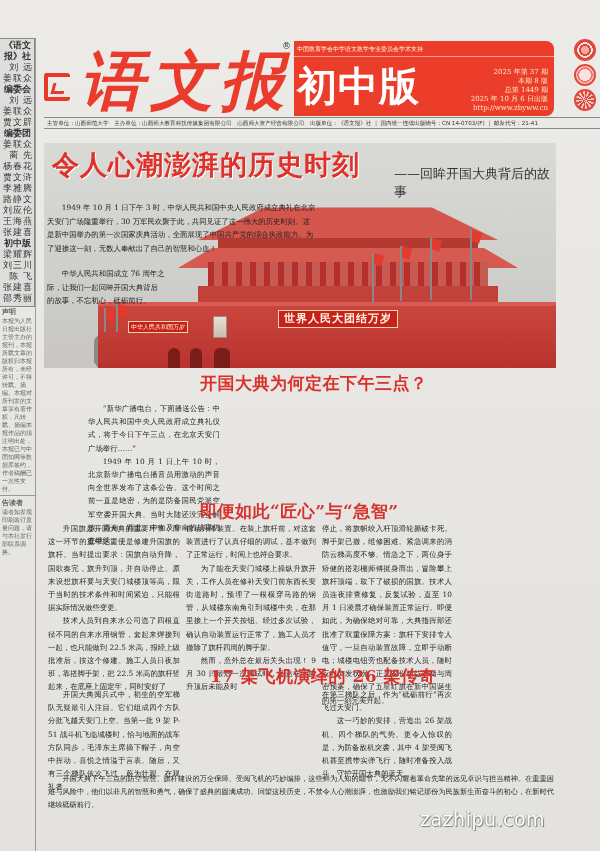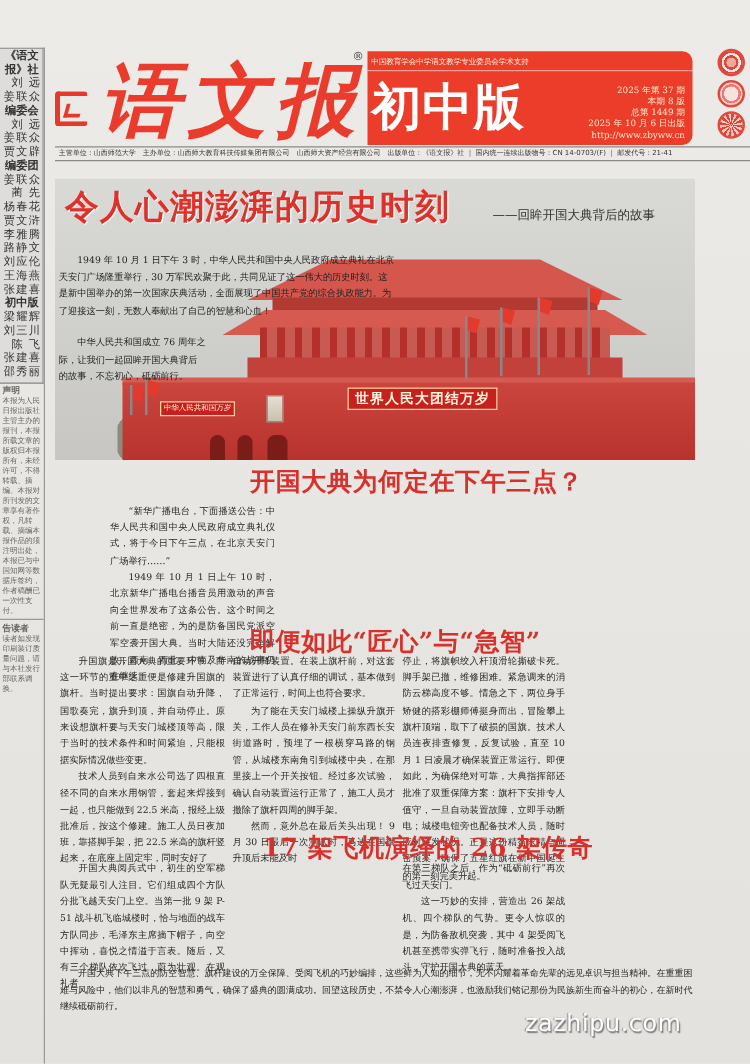--- a/index.html
+++ b/index.html
@@ -34,21 +34,21 @@
   .seals { position: absolute; left: 530px; top: 4px; width: 24px; }
   .seal { width: 22px; height: 22px; border-radius: 50%; margin-bottom: 3px; border: 2px solid #e04a3e; background: radial-gradient(circle, #f4a79d 0 30%, #e0453a 31% 45%, #fbe7e2 46% 60%, #e0453a 61%); }
   .seal.s2 { background: radial-gradient(circle, #fae3dd 0 45%, #e77 46% 60%, #f6d2c9 61%); }
   .seal.s3 { background: repeating-conic-gradient(#e0453a 0 15deg, #f8c8c0 15deg 30deg); }
 
   .info-bar { position: absolute; left: 44px; top: 117px; width: 556px; height: 12px; border-top: 1px solid #8a8a8a; border-bottom: 1px solid #8a8a8a; font-family: "DejaVu Sans", sans-serif; font-size: 5.6px; line-height: 10px; color: #333; white-space: nowrap; overflow: hidden; padding-left: 3px; }
 
   
   .hero { position: absolute; left: 44px; top: 143px; width: 512px; height: 225px; overflow: hidden; background: linear-gradient(180deg,#d9d9d6 0%,#cfcfcb 55%,#c7c6c2 100%); }
   .hero-title { position: absolute; left: 8px; top: 4px; font-family: "DejaVu Serif", serif; font-size: 27px; color: #e0302a; font-weight: bold; letter-spacing: 1px; text-shadow: 1px 1px 0 #fff; }
-  .hero-subtitle { position: absolute; left: 350px; top: 22px; font-family: "DejaVu Sans", sans-serif; font-size: 10px; color: #333; }
+  .hero-subtitle { position: absolute; left: 350px; top: 22px; font-family: "DejaVu Sans", sans-serif; font-size: 13px; color: #333; }
   .hero-intro { position: absolute; left: 3px; top: 58px; width: 270px; font-size: 7.4px; line-height: 13.5px; color: #222; }
   .hero-intro p { text-indent: 2em; }
   .hero-intro2 { position: absolute; left: 3px; top: 124px; width: 118px; font-size: 7.4px; line-height: 13.5px; color: #222; }
   .hero-intro2 p { text-indent: 2em; }
 
   
   .gate { position: absolute; left: 54px; top: 55px; width: 460px; height: 170px; }
   .wall { position: absolute; left: 0; top: 108px; width: 460px; height: 62px; background: linear-gradient(180deg,#c9453e,#b8332d); }
   .wall-top { position: absolute; left: 0; top: 104px; width: 460px; height: 6px; background: #d65b52; }
   .tower-base { position: absolute; left: 100px; top: 88px; width: 300px; height: 20px; background: #c2413a; }
@@ -58,21 +58,21 @@
   .roof-top { position: absolute; left: 100px; top: 6px; width: 300px; height: 36px; background: #d4564c; clip-path: polygon(0 100%, 22% 10%, 78% 10%, 100% 100%); }
   .banner-big { position: absolute; left: 180px; top: 112px; width: 120px; height: 18px; background: #c8201c; border: 1px solid #f5d6a0; color: #fff7e0; font-size: 11px; line-height: 16px; text-align: center; font-weight: bold; letter-spacing: 1px; }
   .banner-small { position: absolute; left: 30px; top: 123px; width: 60px; height: 12px; background: #c8201c; border: 1px solid #f5d6a0; color: #fff7e0; font-size: 6px; line-height: 10px; text-align: center; }
   .portrait { position: absolute; left: 115px; top: 118px; width: 14px; height: 22px; background: linear-gradient(#e6e0d2,#c9c0ab); border: 1px solid #a88; }
   .arch { position: absolute; top: 150px; width: 12px; height: 20px; background: #7a1d19; border-radius: 6px 6px 0 0; }
   .flag { position: absolute; width: 2px; background: #888; }
   .flag:after { content: ""; position: absolute; left: 2px; top: 0; width: 10px; height: 14px; background: #e23a2c; clip-path: polygon(0 0, 100% 20%, 70% 100%, 0 80%); }
   .tree { position: absolute; left: -4px; top: 128px; width: 40px; height: 42px; background: radial-gradient(circle at 50% 60%, #9a7a72 0 35%, #8f8a80 36% 70%, transparent 71%); }
 
   
-  .sec-title { position: absolute; font-family: "DejaVu Serif", serif; font-size: 20px; color: #d8312b; font-weight: bold; letter-spacing: 0.5px; white-space: nowrap; }
+  .sec-title { position: absolute; font-family: "DejaVu Serif", serif; font-size: 17px; color: #d8312b; font-weight: bold; letter-spacing: 0.5px; white-space: nowrap; }
 
   
   .col { position: absolute; font-size: 7.4px; line-height: 13.2px; color: #262626; text-align: justify; }
   .col p { text-indent: 2em; }
   .col p.noindent { text-indent: 0; }
 
   .watermark { position: absolute; left: 420px; top: 808px; font-family: "DejaVu Sans", sans-serif; font-size: 19px; color: #fff; letter-spacing: 0.5px; text-shadow: 1px 1px 1px #777, -1px 0 1px #999; }
 </style>
 </head>
 <body>

